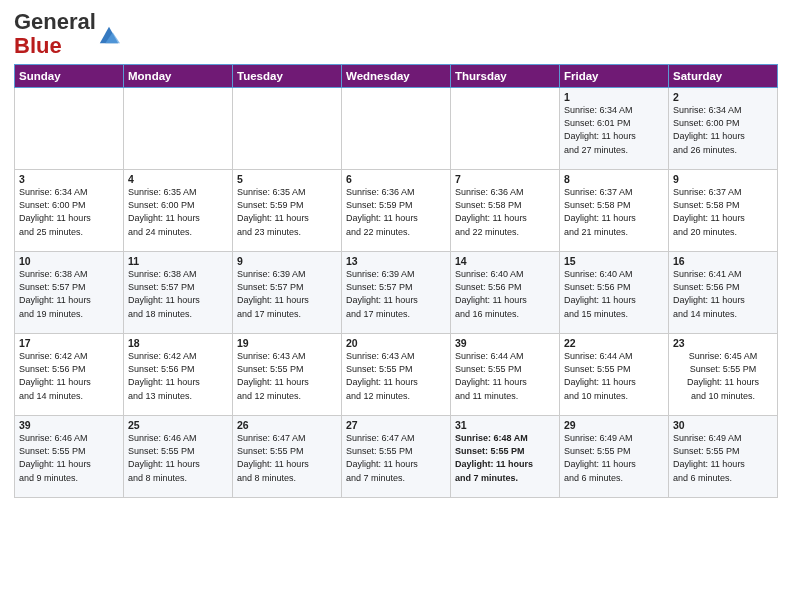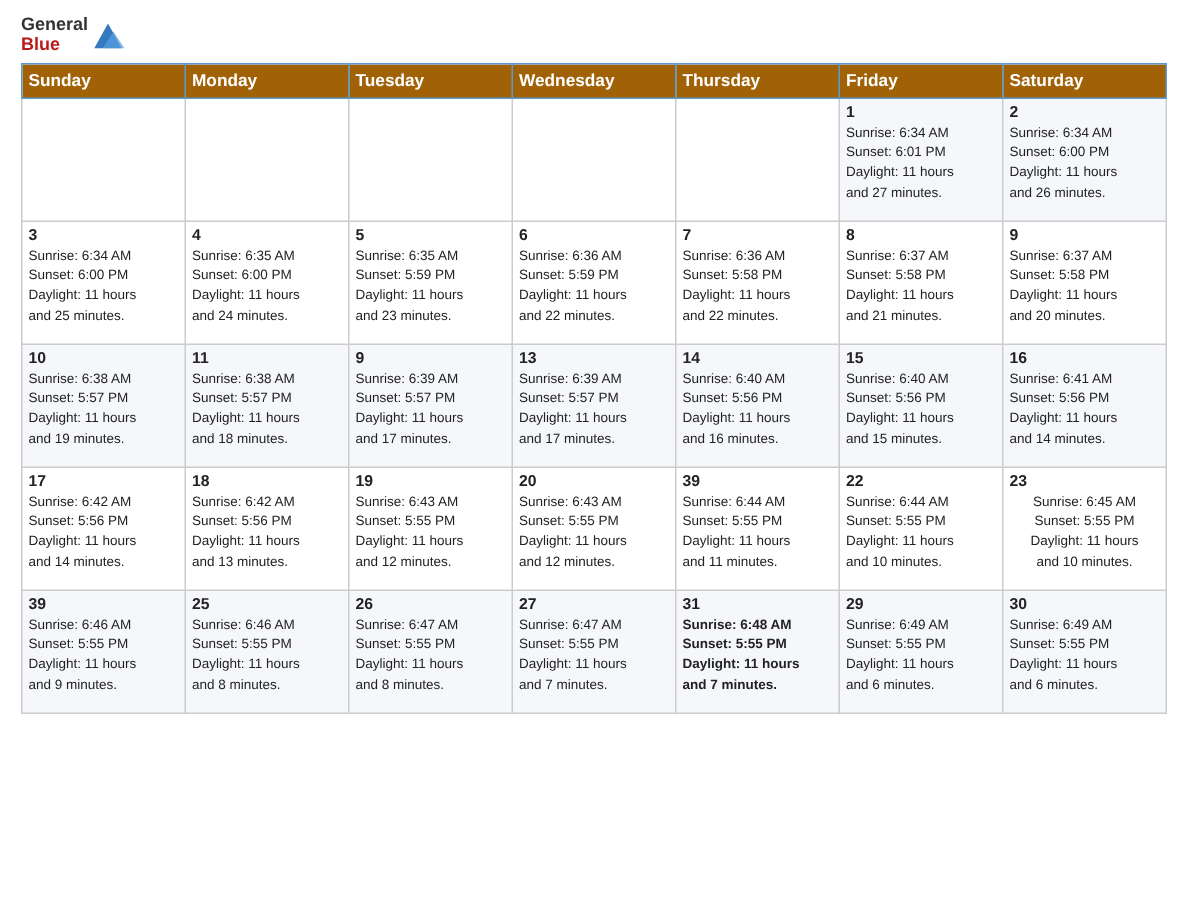--- a/index.html
+++ b/index.html
@@ -19,21 +19,21 @@
       justify-content: space-between;
       align-items: flex-start;
       margin-bottom: 6px;
     }
     .logo {
       display: flex;
       align-items: center;
       gap: 0;
     }
     .logo-text {
-      font-size: 12px;
+      font-size: 22px;
       font-weight: bold;
       line-height: 1.1;
     }
     .logo-general { color: #333; }
     .logo-blue { color: #b91c1c; }
     .logo-icon {
       width: 22px;
       height: 22px;
       margin-left: 2px;
     }
@@ -49,21 +49,21 @@
     .location {
       font-size: 13px;
       color: #444;
     }
     table {
       width: 100%;
       border-collapse: collapse;
       table-layout: fixed;
     }
     thead tr th {
-      background: #a16207;
+      background: #701a75;
       color: #fff;
       font-size: 11.5px;
       font-weight: bold;
       padding: 5px 4px;
       text-align: left;
       border: 1px solid #5a9ad4;
     }
     tbody tr td {
       border: 1px solid #ccc;
       vertical-align: top;

